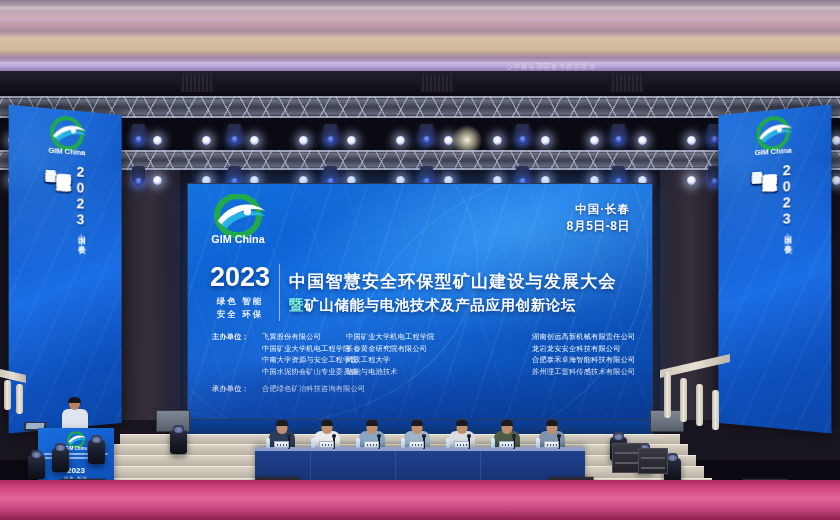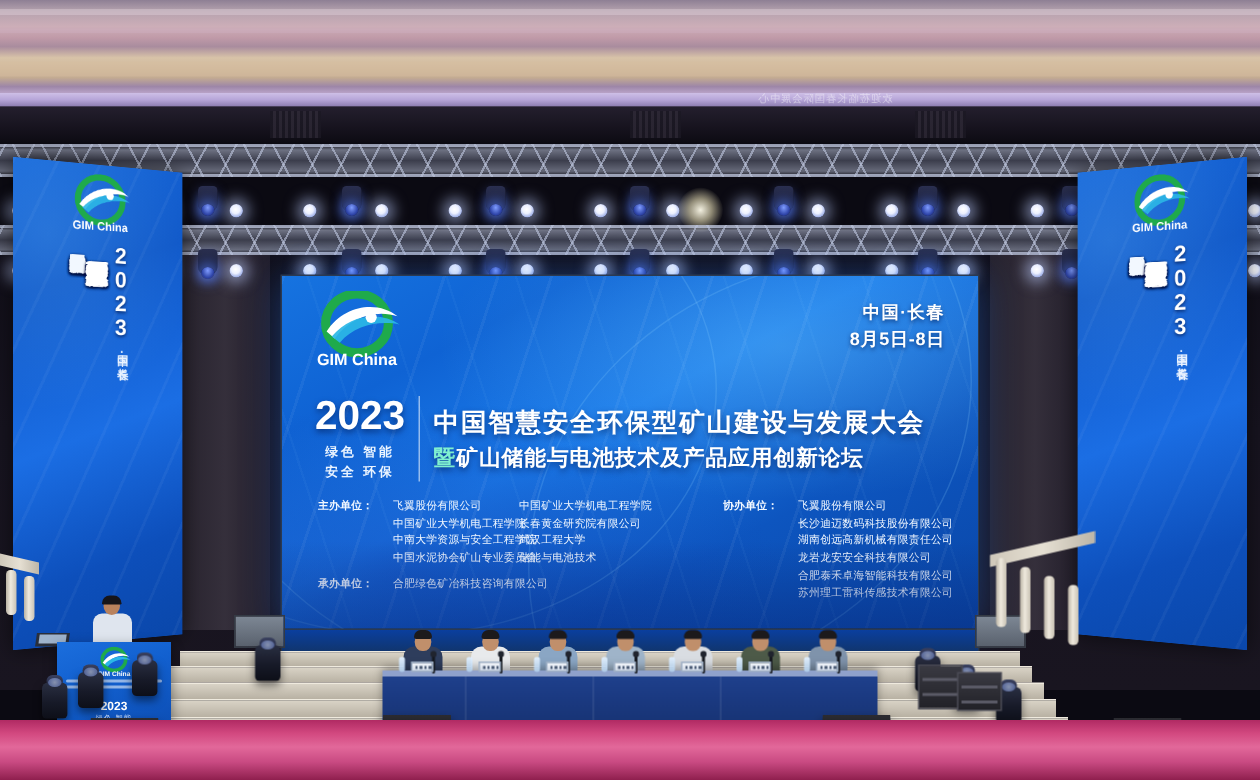--- a/index.html
+++ b/index.html
@@ -543,28 +543,20 @@
           <span class="org-colA">中国水泥协会矿山专业委员会</span>
           <span class="org-colB">储能与电池技术</span>
         </div>
         <div class="org-row org-cont">
           <span class="org-label">承办单位：</span>
           <span class="org-colB">合肥绿色矿冶科技咨询有限公司</span>
         </div>
       </div>
       <div class="org-right">
         <div class="org-row">
-          <span class="org-label">协办单位：</span>
-          <span class="org-colB">飞翼股份有限公司</span>
-        </div>
-        <div class="org-row">
-          <span class="org-label"></span>
-          <span class="org-colB">长沙迪迈数码科技股份有限公司</span>
-        </div>
-        <div class="org-row">
           <span class="org-label"></span>
           <span class="org-colB">湖南创远高新机械有限责任公司</span>
         </div>
         <div class="org-row">
           <span class="org-label"></span>
           <span class="org-colB">龙岩龙安安全科技有限公司</span>
         </div>
         <div class="org-row">
           <span class="org-label"></span>
           <span class="org-colB">合肥泰禾卓海智能科技有限公司</span>

